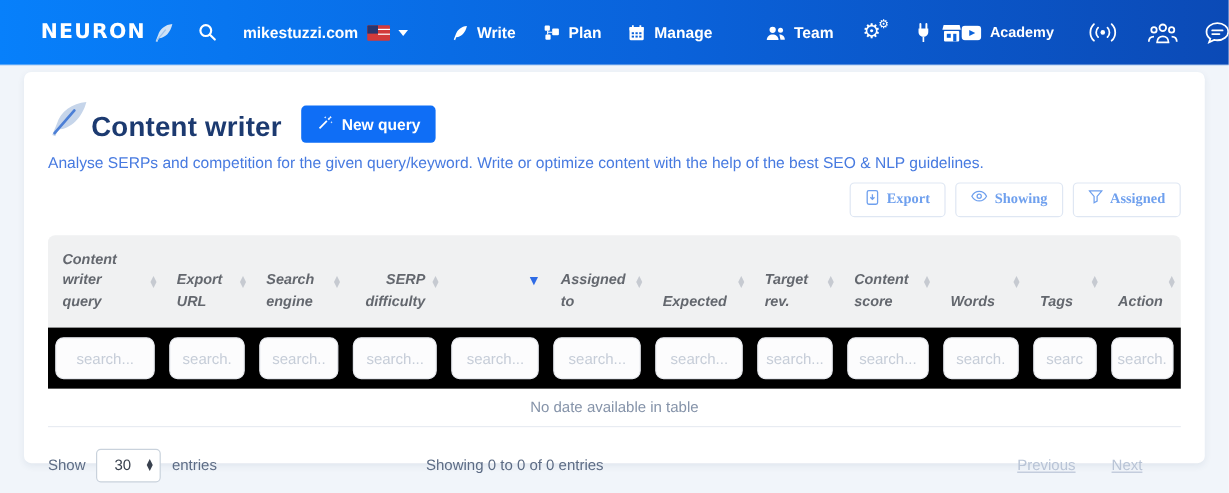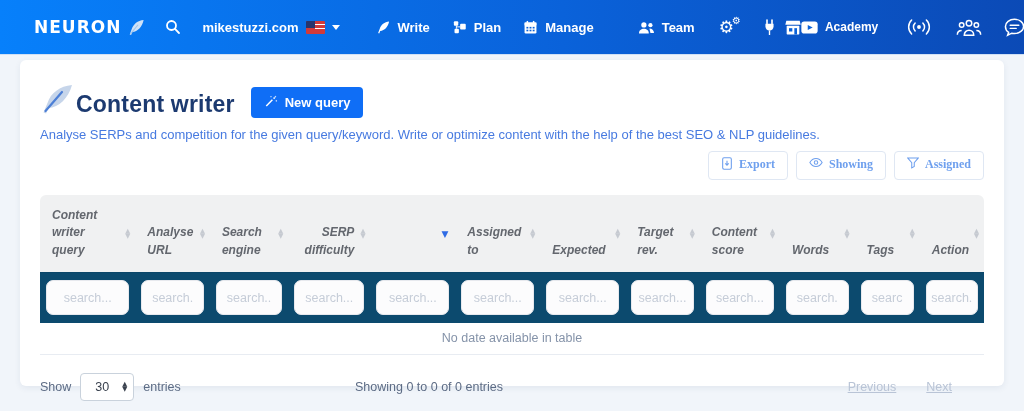--- a/index.html
+++ b/index.html
@@ -37,21 +37,21 @@
 
   
   .table-wrap { margin-top:15px; }
   .thead { display:flex; background:#f0f1f2; border-radius:6px 6px 0 0;font-style:italic; }
   .th { position:relative; display:flex; flex-direction:column; justify-content:flex-end;
     padding:12px 16px 13px 12px; min-height:68px; }
   .th-label { font-size:12px; line-height:1.45; font-weight:bold; color:#63676e; }
   .sort { position:absolute; right:5px; top:50%; transform:translateY(-50%); display:flex; flex-direction:column;
     align-items:center; color:#c6cad1; font-size:6.5px; line-height:5px; font-family:"DejaVu Sans", sans-serif; }
   .sort-desc { position:absolute; right:7px; top:50%; transform:translateY(-50%); color:#2e6be5; font-size:9px; font-family:"DejaVu Sans", sans-serif; }
-  .search-row { display:flex; background:#0c4a6e; border-top:1px solid rgba(0,0,0,.045); padding:7px 0 8px 0; }
+  .search-row { display:flex; background:#000000; border-top:1px solid rgba(0,0,0,.045); padding:7px 0 8px 0; }
   .search-cell { display:flex; align-items:center; justify-content:center; padding:0 6px; }
   .search-input { width:100%; height:35px; border:1px solid #e7e9ee; border-radius:7px; background:#fcfcfd;
     font-size:12.5px; text-align:center; color:#9aa3b2; outline:none; font-family:inherit; }
   .search-input::placeholder { color:#c6cdd8; }
   .empty-row { text-align:center; font-size:12.5px; color:#8593a9; padding:8px 0 9px 0; border-bottom:1px solid #e8ecf2; background:#fff; }
 
   
   .table-footer { position:relative; margin-top:14px; height:36px; display:flex; align-items:center; }
   .show-group { display:flex; align-items:center; gap:9px; font-size:12.5px; color:#5d6c85; }
   .entries-select { position:relative; width:54px; height:28px; border:1px solid #c9d2dc; border-radius:4px;
@@ -264,21 +264,21 @@
 
     <div class="thead">
       <div class="th" style="width:10.1%;">
         <span class="th-label">Content writer query</span>
         <span class="sort">
             <span>▲</span>
             <span>▼</span>
           </span>
       </div>
       <div class="th" style="width:7.9%;">
-        <span class="th-label">Analyse URL</span>
+        <span class="th-label">Export URL</span>
         <span class="sort">
             <span>▲</span>
             <span>▼</span>
           </span>
       </div>
       <div class="th" style="width:8.3%;">
         <span class="th-label">Search engine</span>
         <span class="sort">
             <span>▲</span>
             <span>▼</span>

